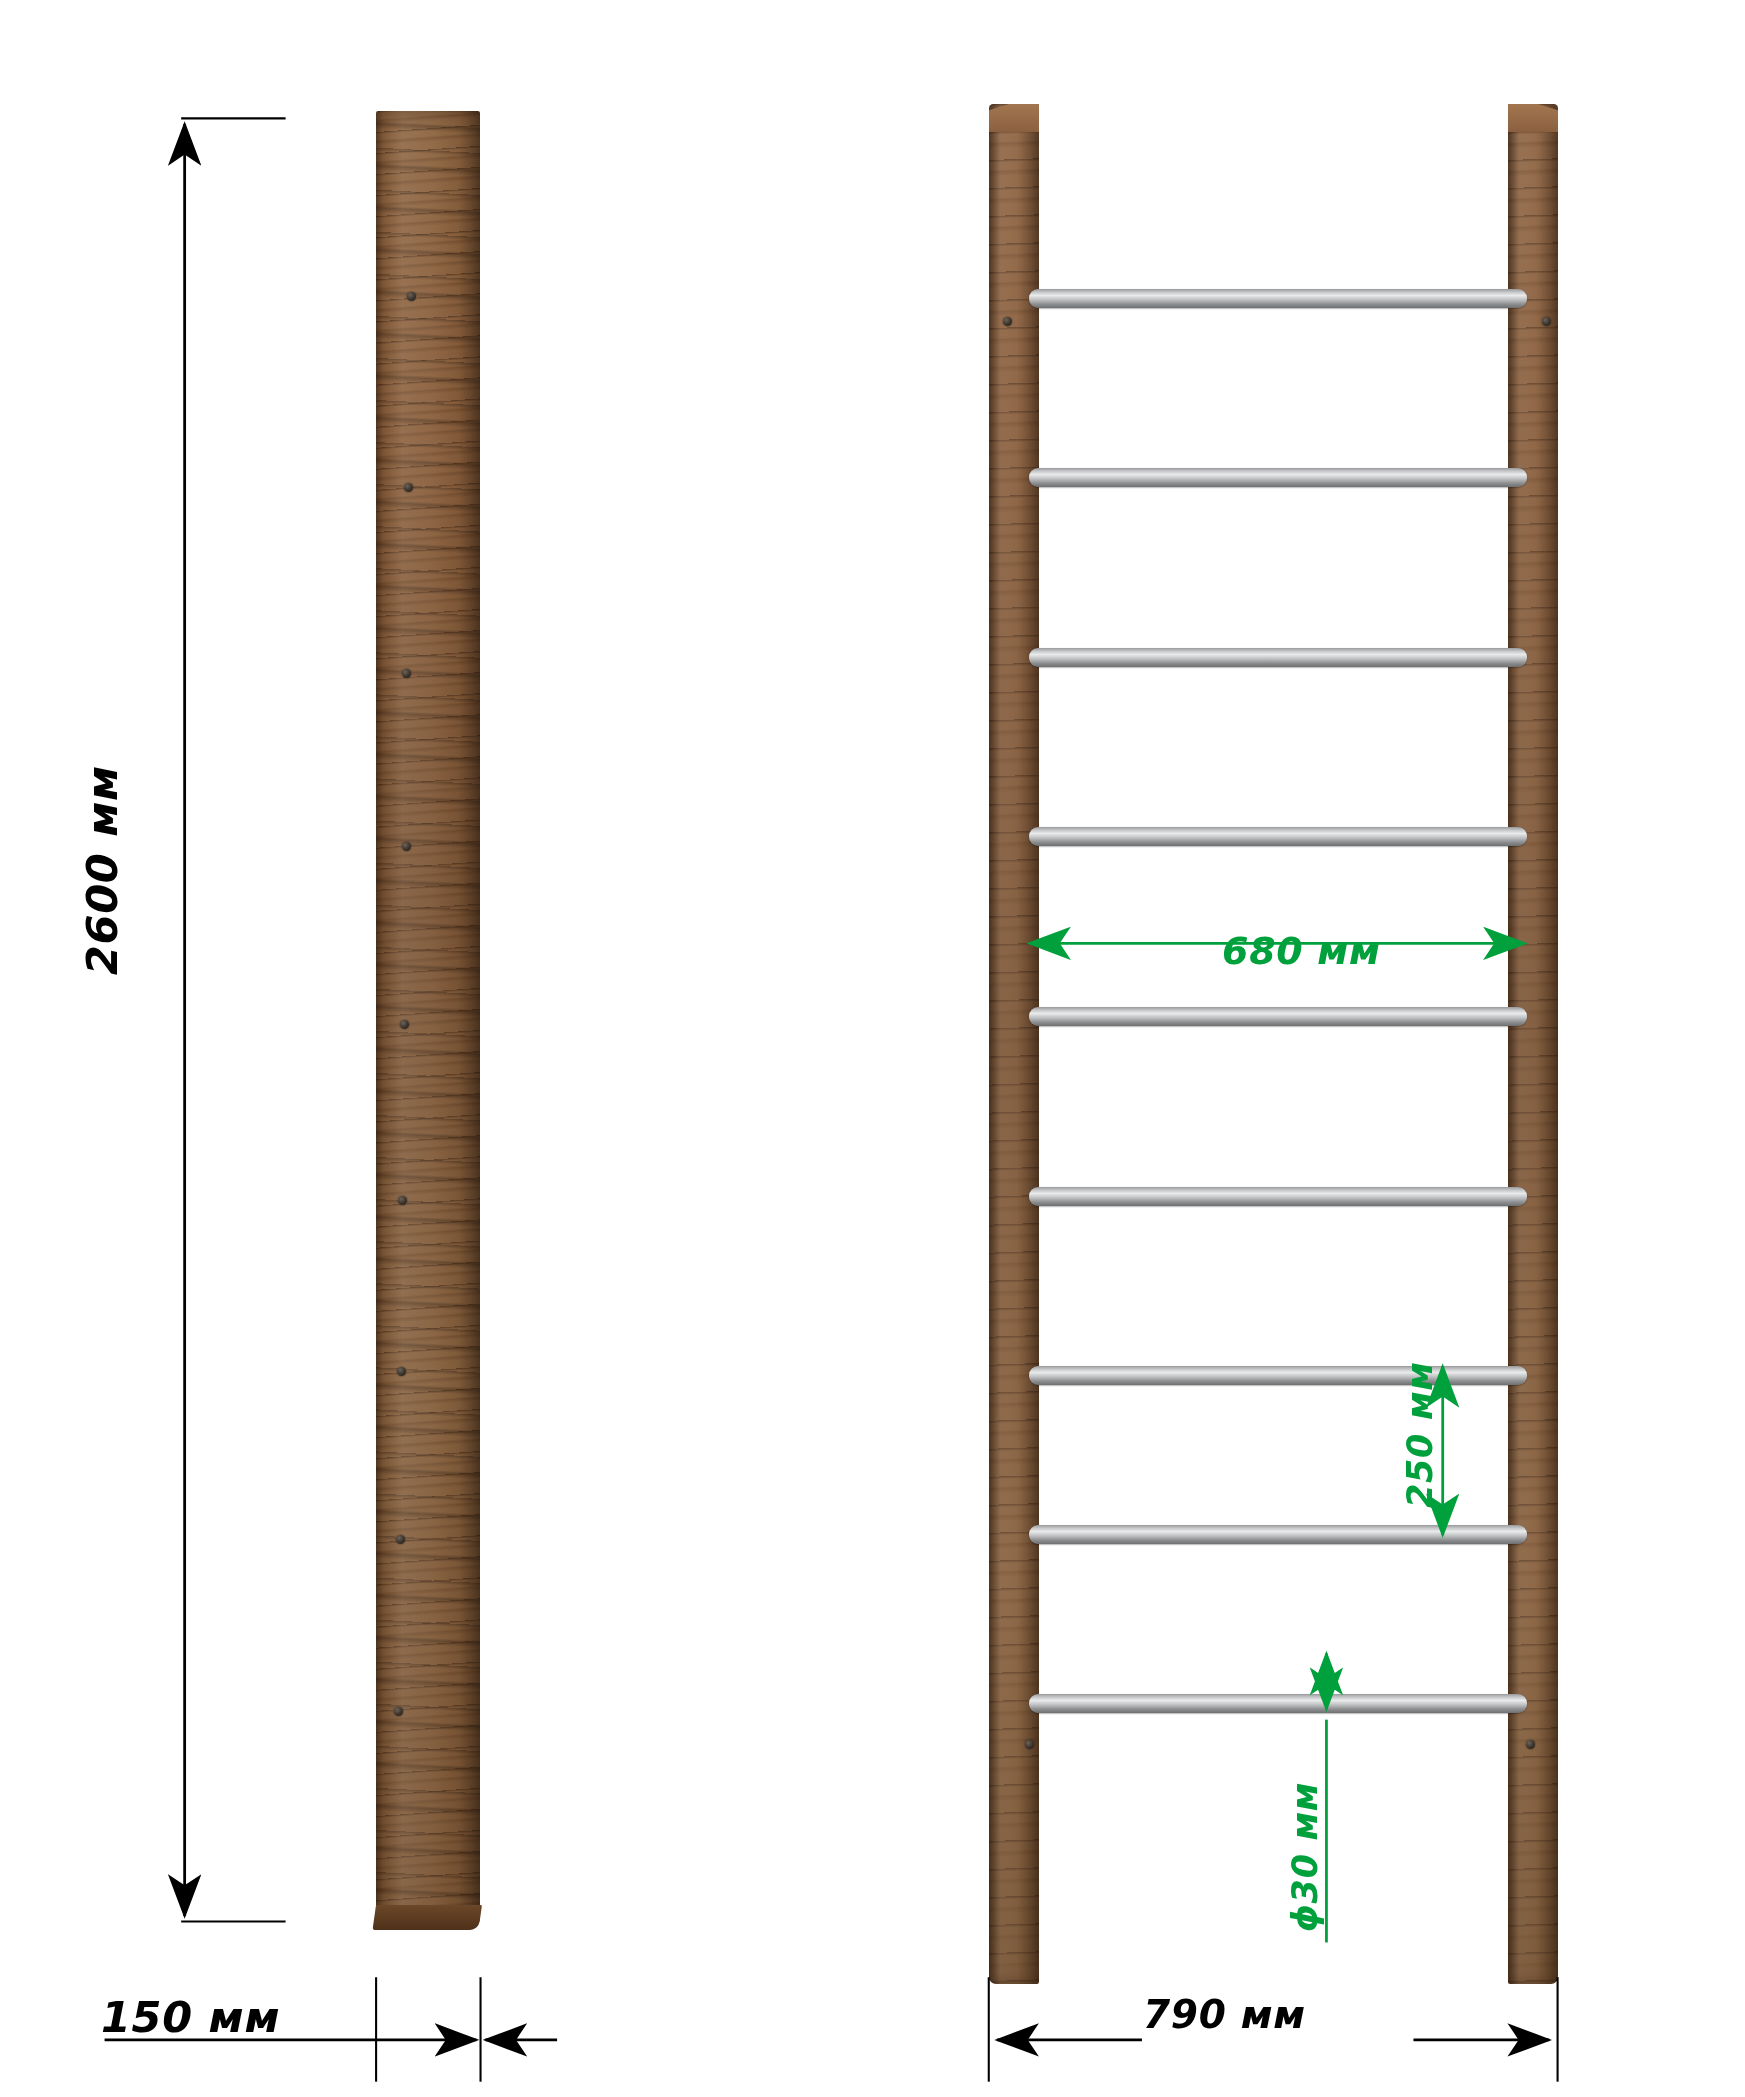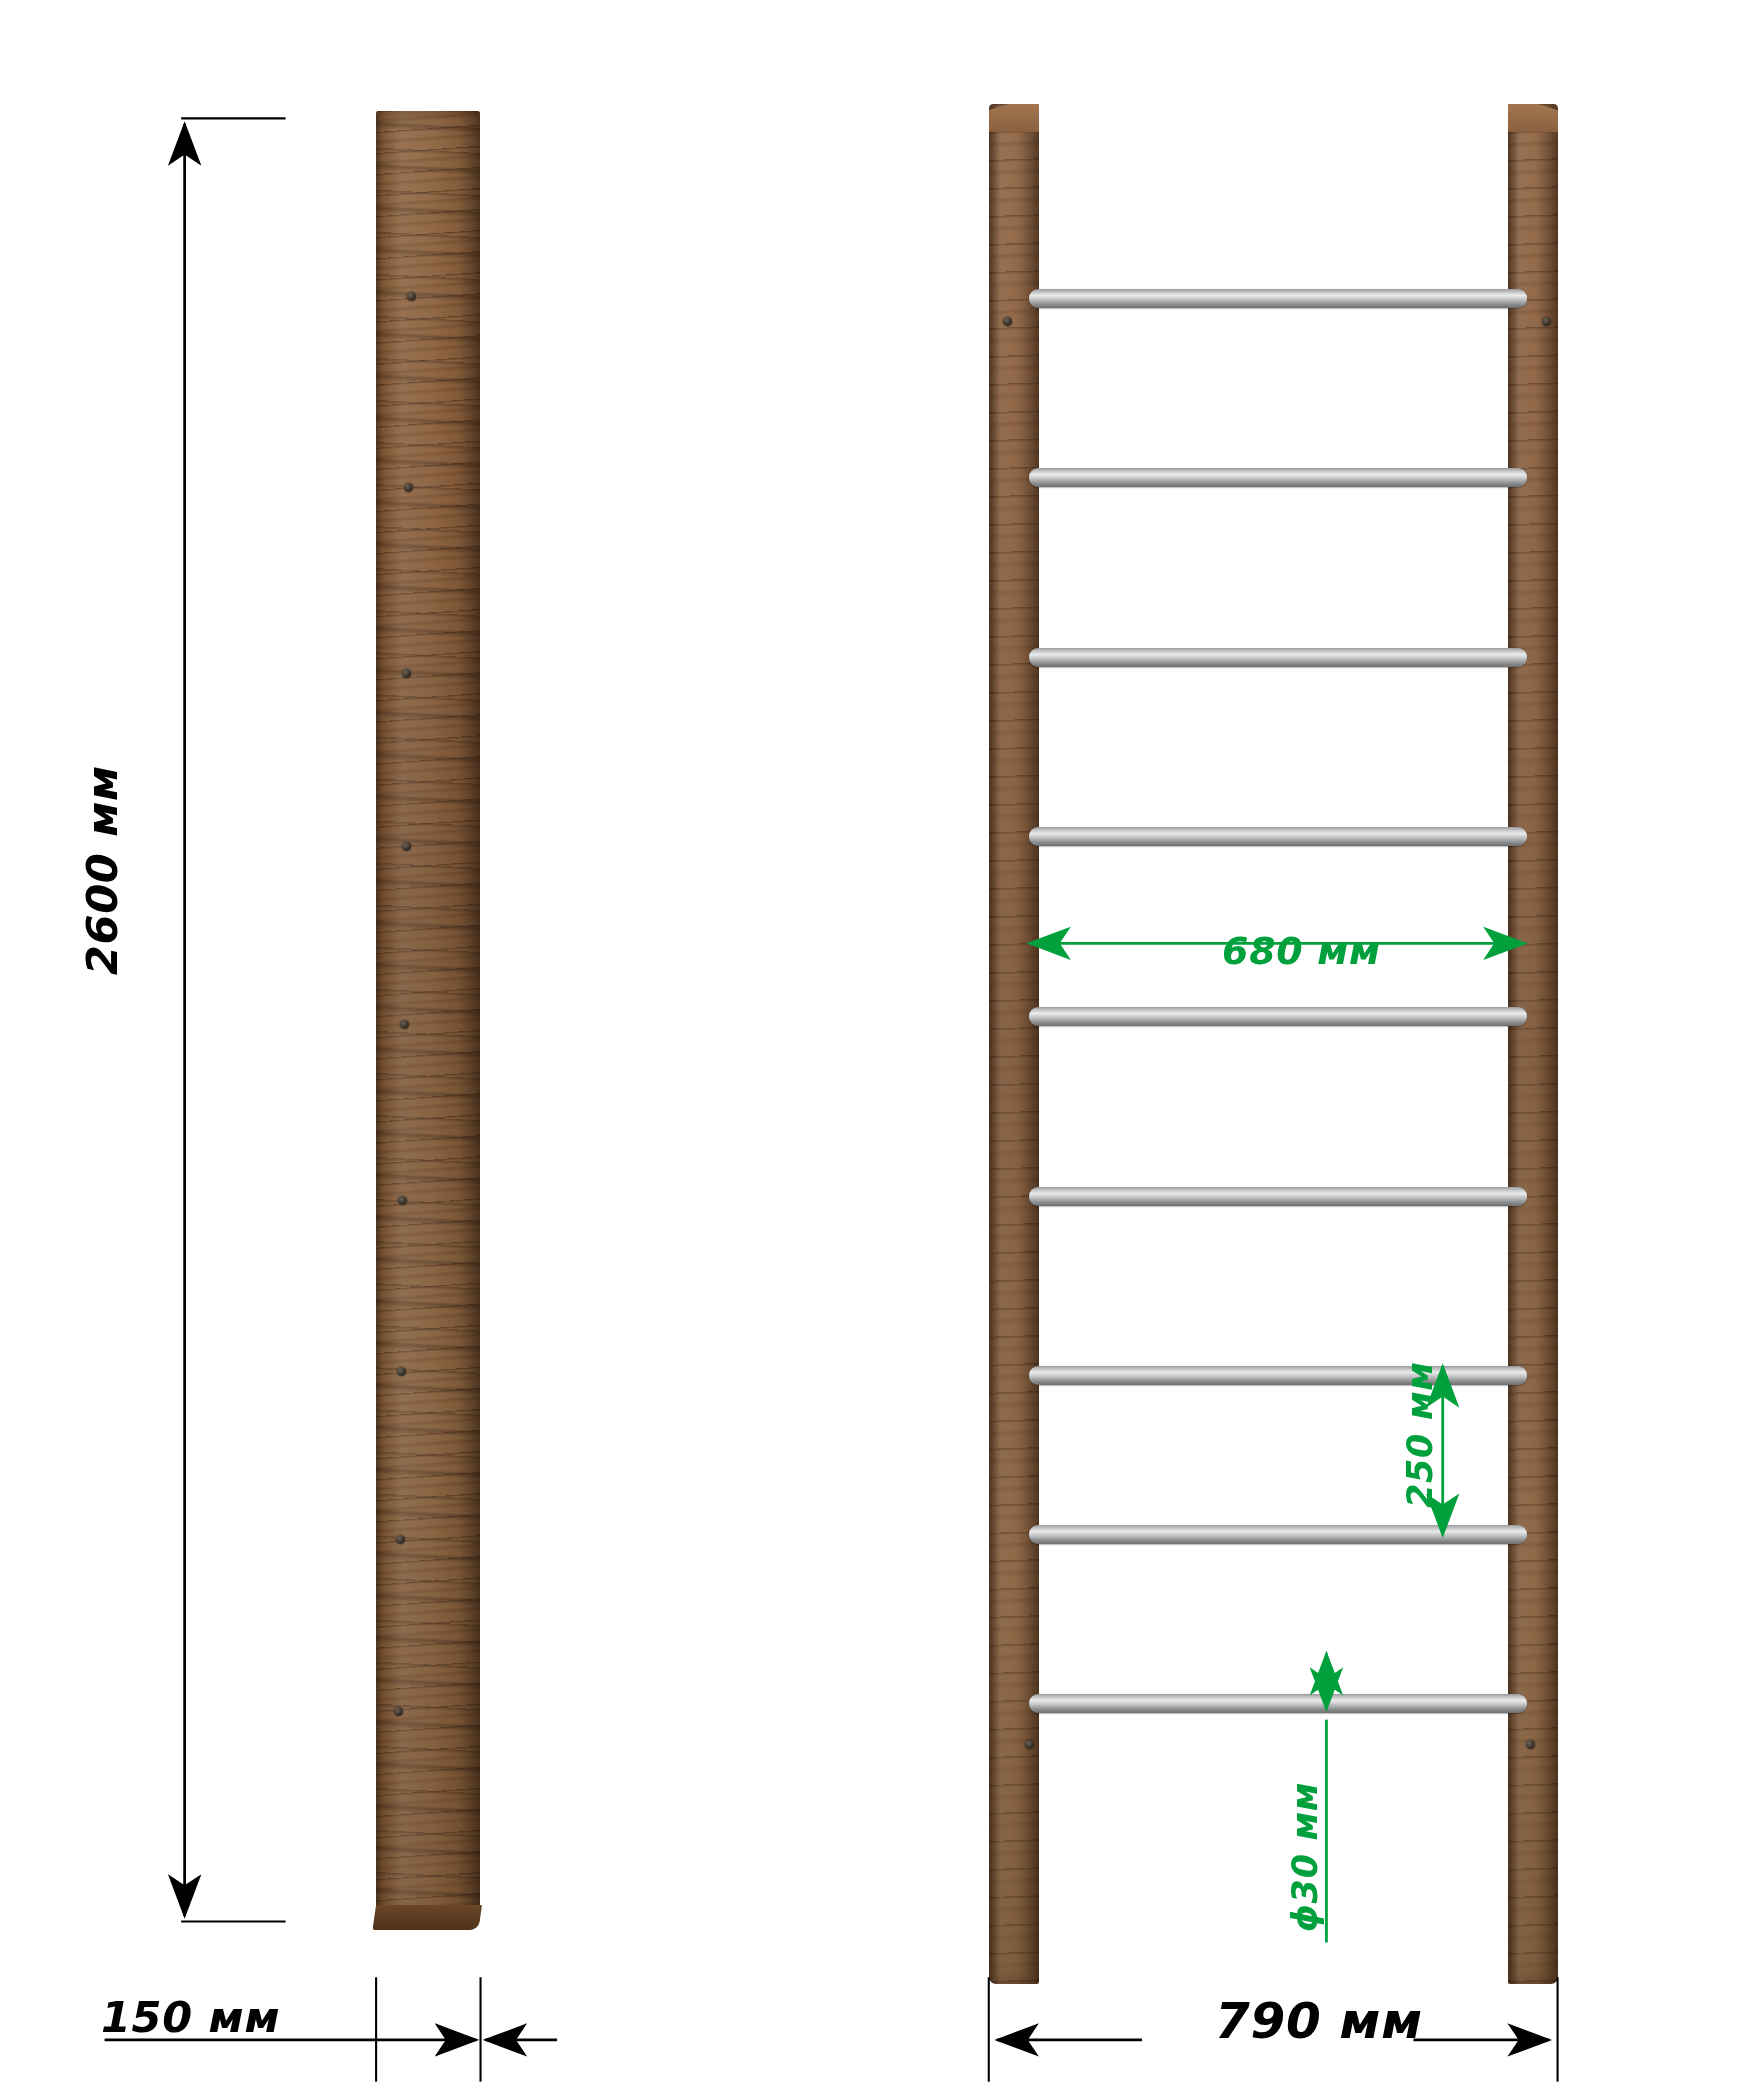--- a/index.html
+++ b/index.html
@@ -226,21 +226,21 @@
     <g>
       <line x1="1905" y1="2375" x2="1905" y2="2455" stroke="#00a03c" stroke-width="4" marker-start="url(#ar-green-start)" marker-end="url(#ar-green)"></line>
       <line x1="1905" y1="2470" x2="1905" y2="2790" stroke="#00a03c" stroke-width="4"></line>
     </g>
   </svg>
 
   <div class="dim-text" style="left:77px; top:975px; font-size:43px; transform:rotate(-90deg); transform-origin:left top;">2600 мм</div>
 
   <div class="dim-text" style="left:101px; top:1992px; font-size:43px;text-align:right;">150 мм</div>
 
-  <div class="dim-text" style="left:1215px; top:1992px; font-size:50px;">790 мм</div>
+  <div class="dim-text" style="left:1143px; top:1992px; font-size:39px;">790 мм</div>
 
   <div class="dim-text green" style="left:1222px; top:881px; font-size:38px;margin-top:48px;">680 мм</div>
 
   <div class="dim-text green" style="left:1400px; top:1508px; font-size:35px; transform:rotate(-90deg); transform-origin:left top;">250 мм</div>
 
   <div class="dim-text green" style="left:1285px; top:1932px; font-size:35px; transform:rotate(-90deg); transform-origin:left top;">ϕ30 мм</div>
 
 </div>
 
 

